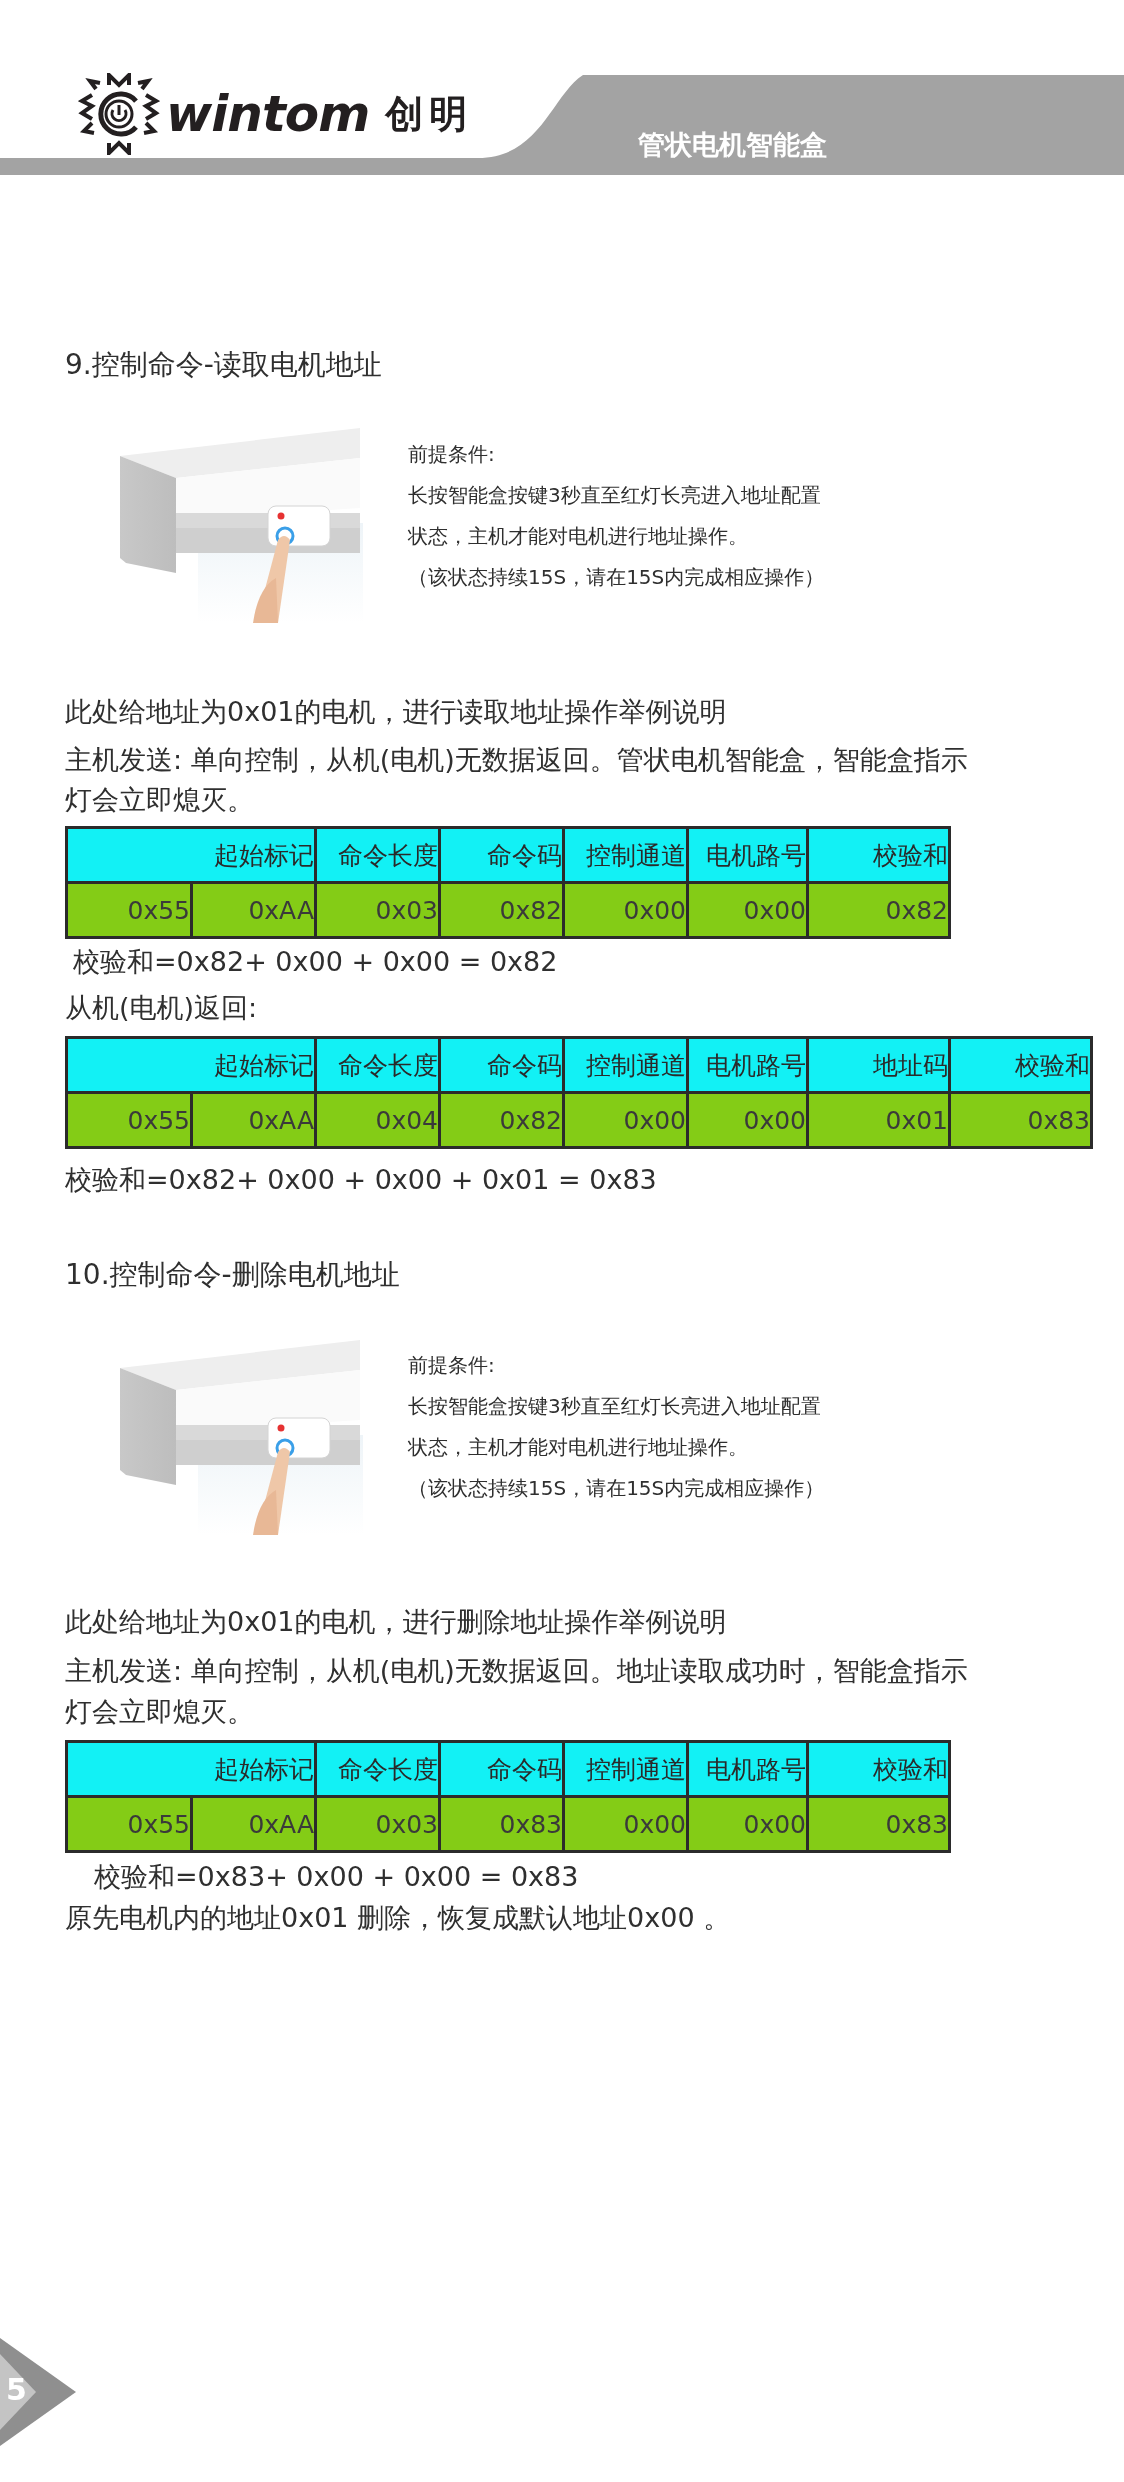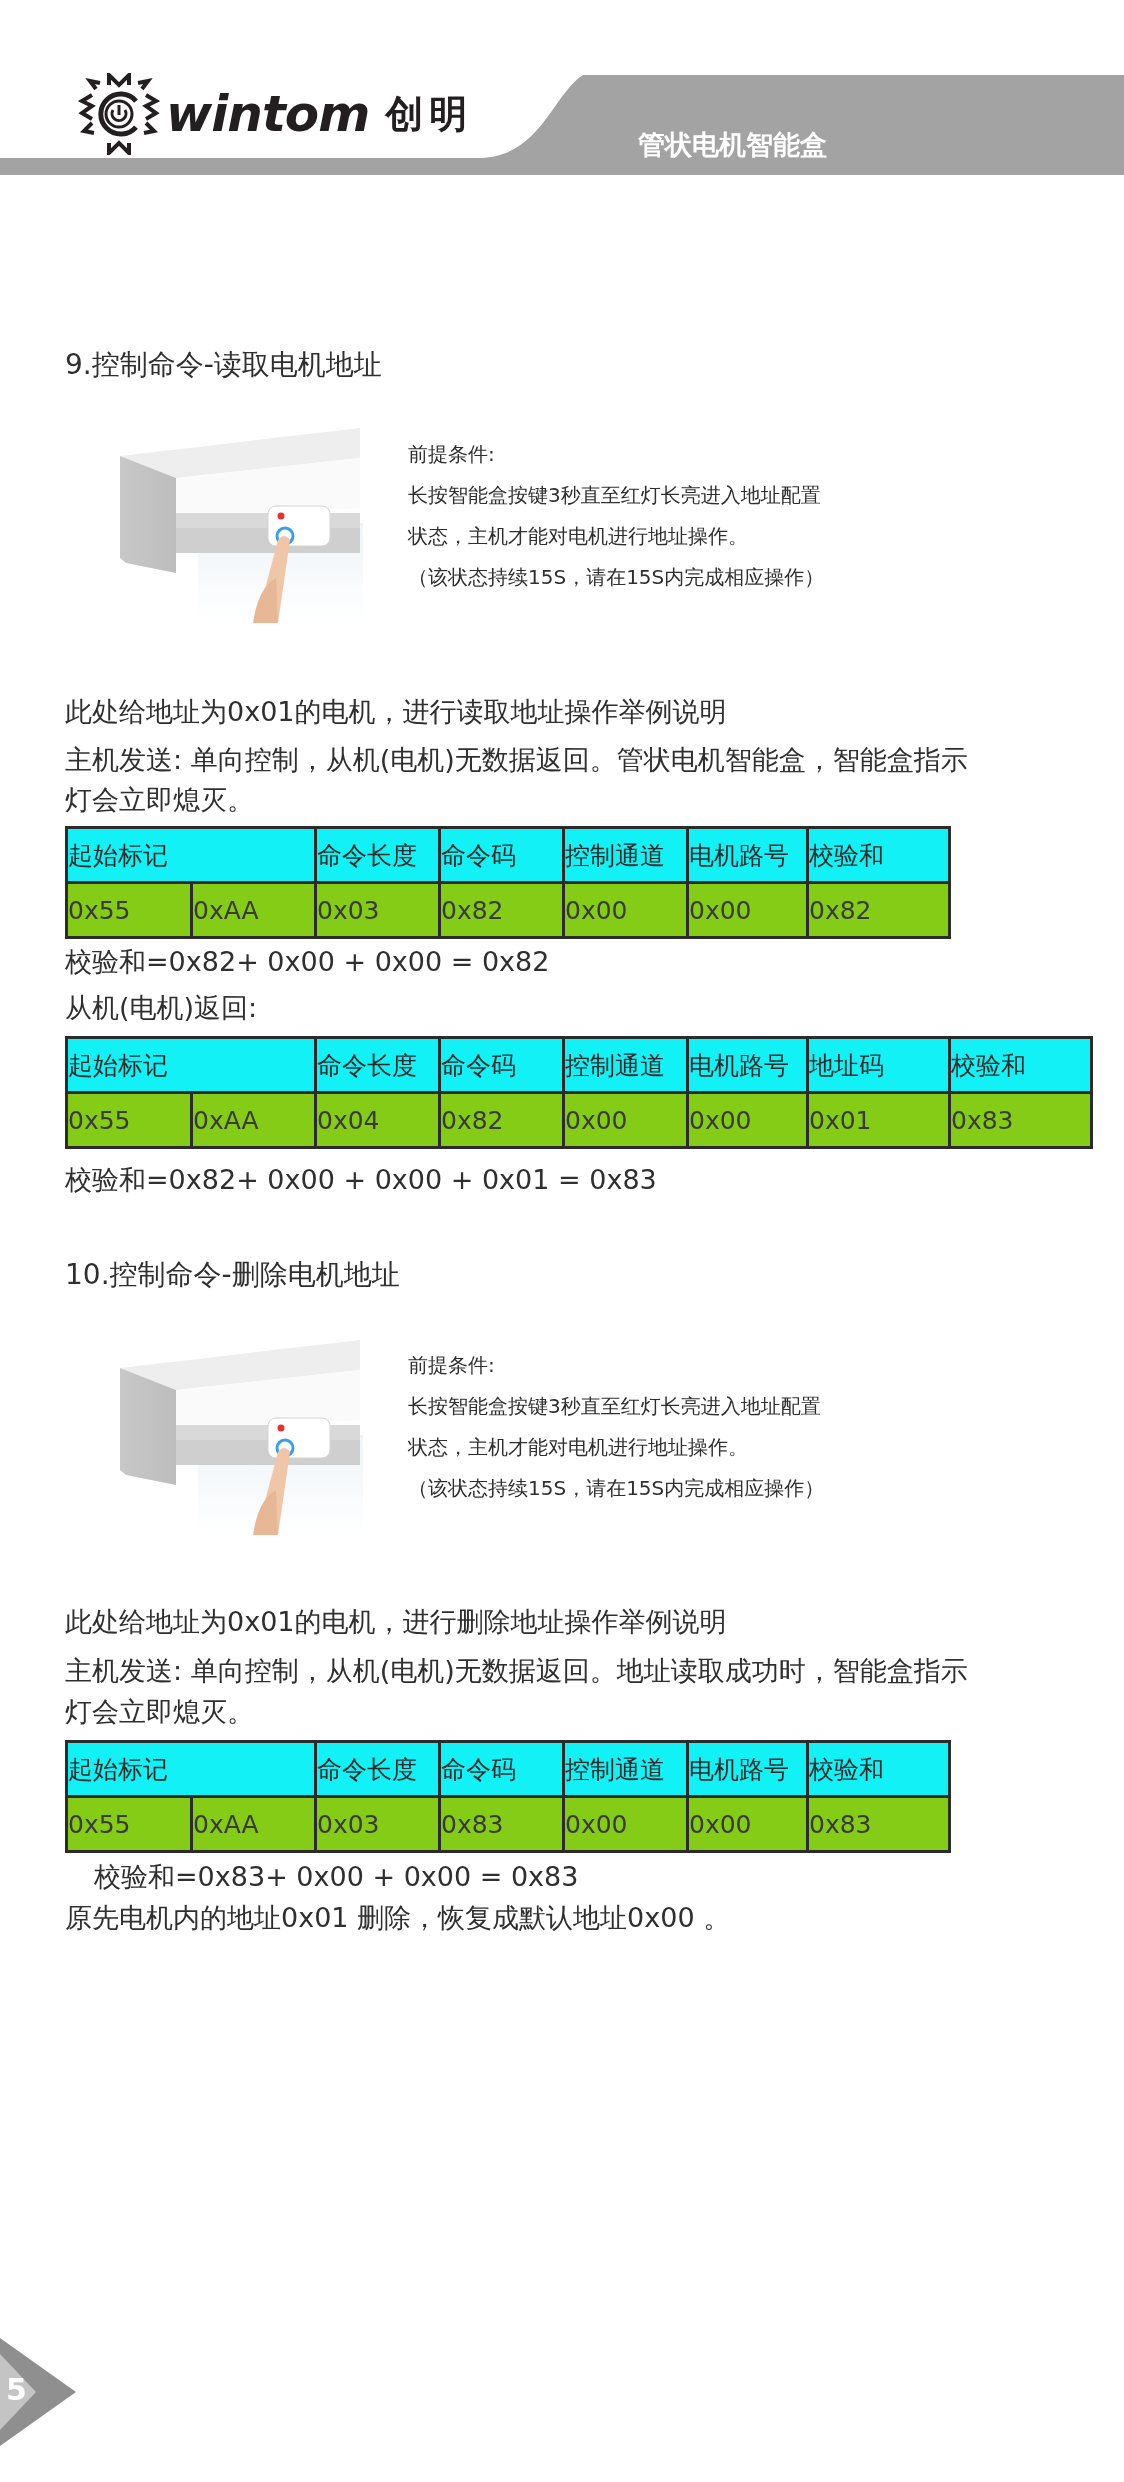--- a/index.html
+++ b/index.html
@@ -20,21 +20,21 @@
   .t { position: absolute; left: 65px; font-size: 27px; line-height: 40px; white-space: nowrap; color: #2f2f2f; }
   .sec-title { font-size: 28px; }
   .prereq { position: absolute; left: 408px; font-size: 20px; line-height: 41px; color: #2f2f2f; white-space: nowrap; }
   .prereq div { height: 41px; }
 
   
   .illus { position: absolute; left: 118px; width: 245px; height: 195px; }
 
   
   table.cmd { position: absolute; left: 65px; border-collapse: collapse; font-size: 25px; color: #333; }
-  table.cmd td { border: 3px solid #2b2b2b; text-align: left; vertical-align: middle; height: 55px; padding: 0; }
+  table.cmd td { border: 3px solid #2b2b2b; text-align: right; vertical-align: middle; height: 55px; padding: 0; }
   table.cmd tr.head td { background: #12f1f5; color: #2a2a2a; }
   table.cmd tr.vals td { background: #84cc16; color: #3a3a3a; }
 
   
   .pagenum { position: absolute; left: 0; top: 2338px; width: 80px; height: 108px; }
   .pagenum-label { position: absolute; left: 6px; top: 2372px; font-size: 30px; font-weight: bold; color: #ffffff; }
 </style>
 </head>
 <body>
 
@@ -133,21 +133,21 @@
     <td>0xAA</td>
     <td>0x03</td>
     <td>0x82</td>
     <td>0x00</td>
     <td>0x00</td>
     <td>0x82</td>
   </tr>
 </tbody>
   </table>
 
-<div class="t" style="top:942px;">校验和=0x82+ 0x00 + 0x00  = 0x82</div>
+<div class="t" style="top:942px;margin-left:8px;">校验和=0x82+ 0x00 + 0x00  = 0x82</div>
 <div class="t" style="top:988px;">从机(电机)返回:</div>
 
 <table class="cmd" style="top:1036px;">
   <colgroup>
       <col style="width:125px">
       <col style="width:124px">
       <col style="width:124px">
       <col style="width:124px">
       <col style="width:124px">
       <col style="width:120px">

